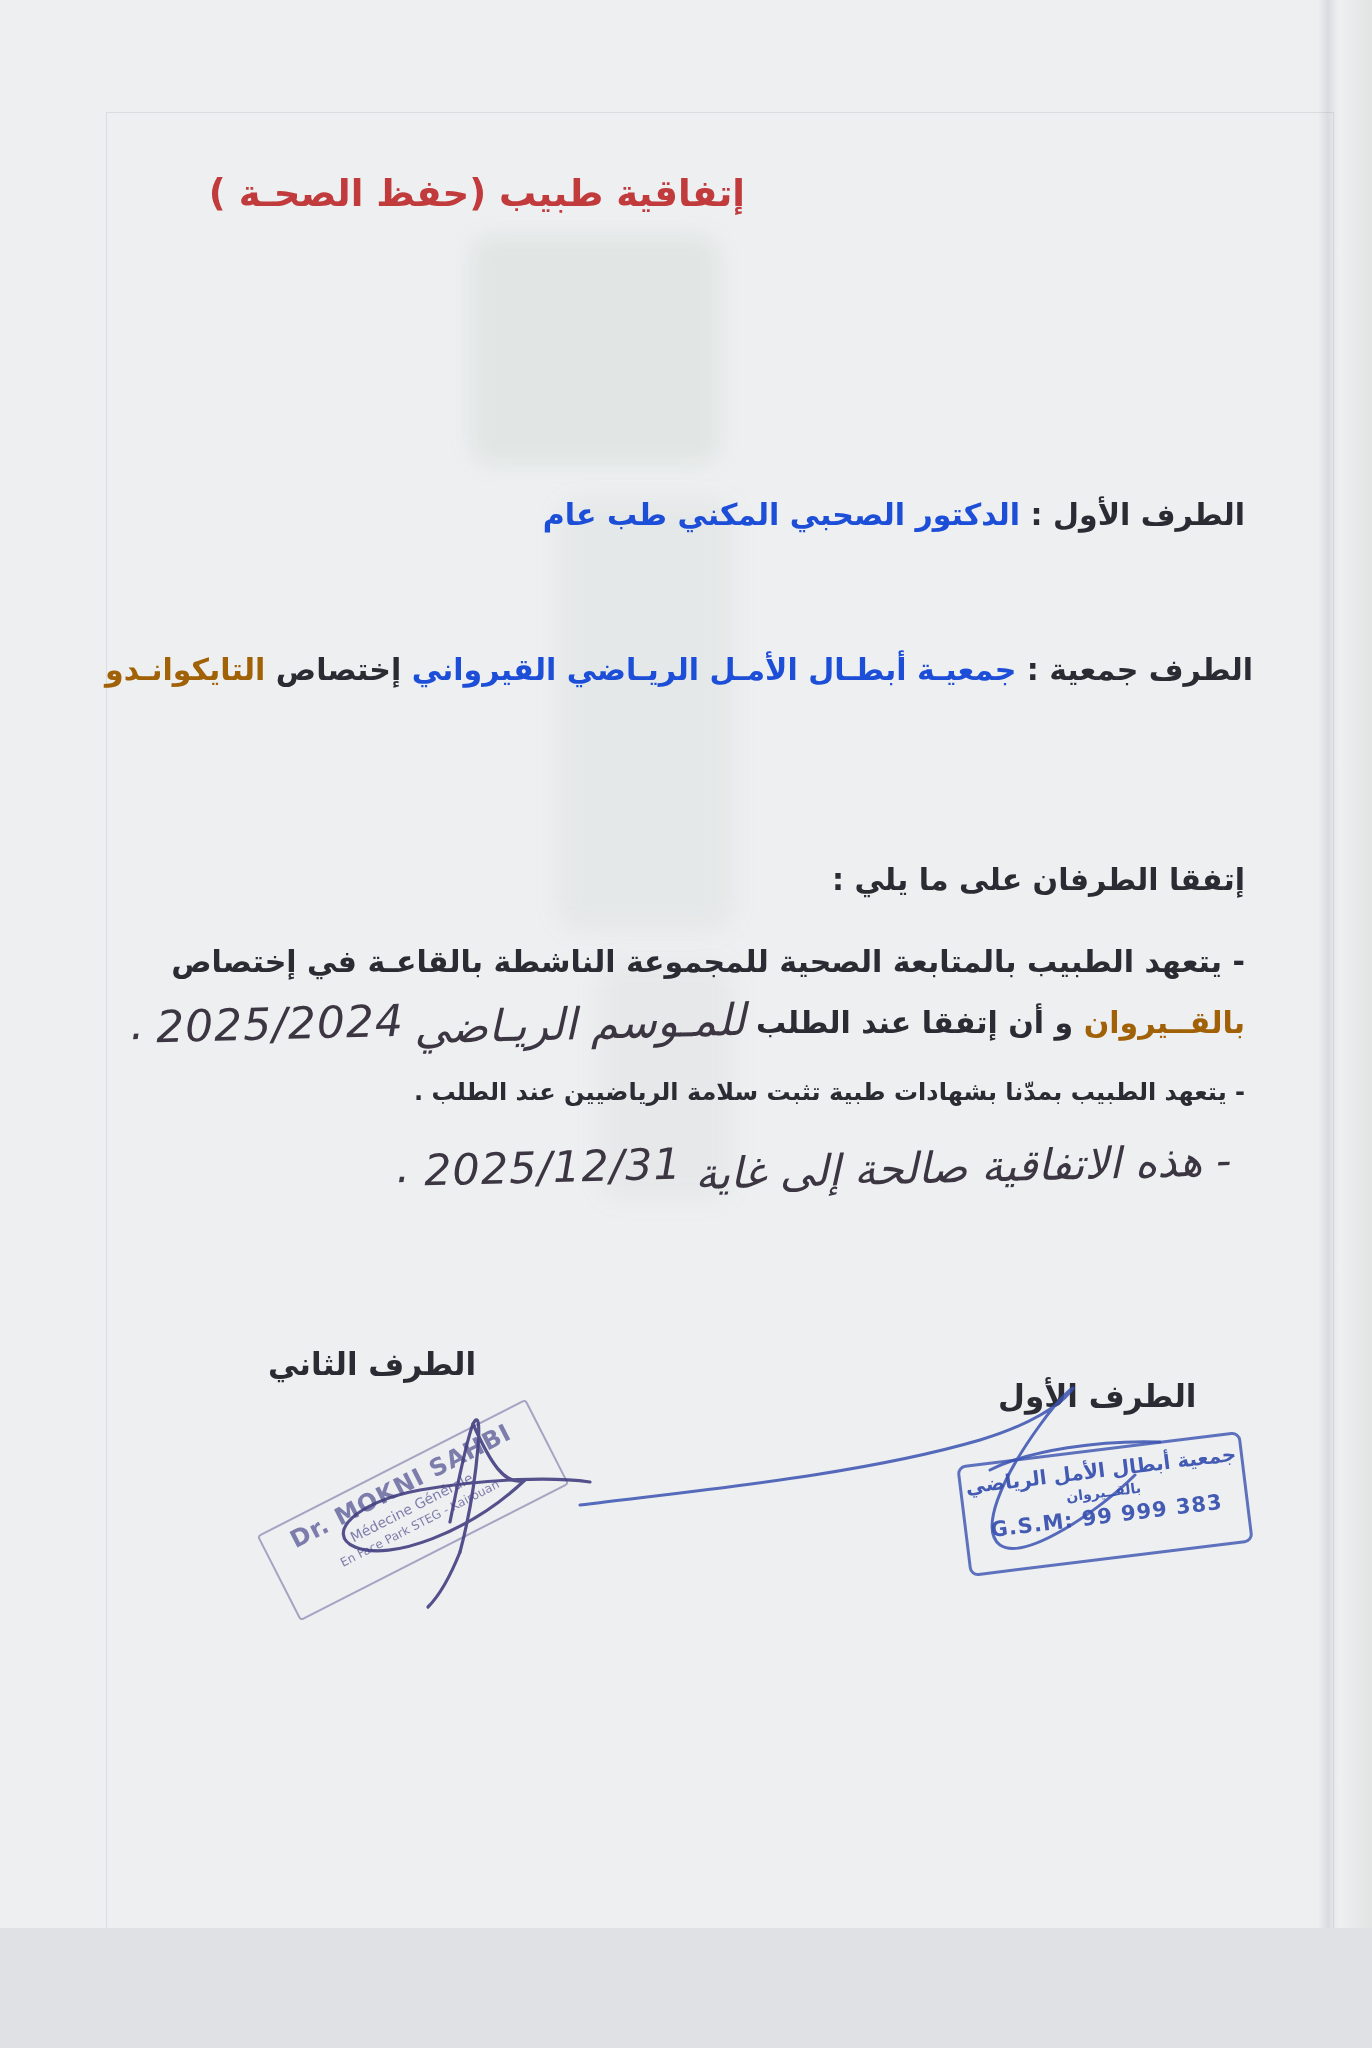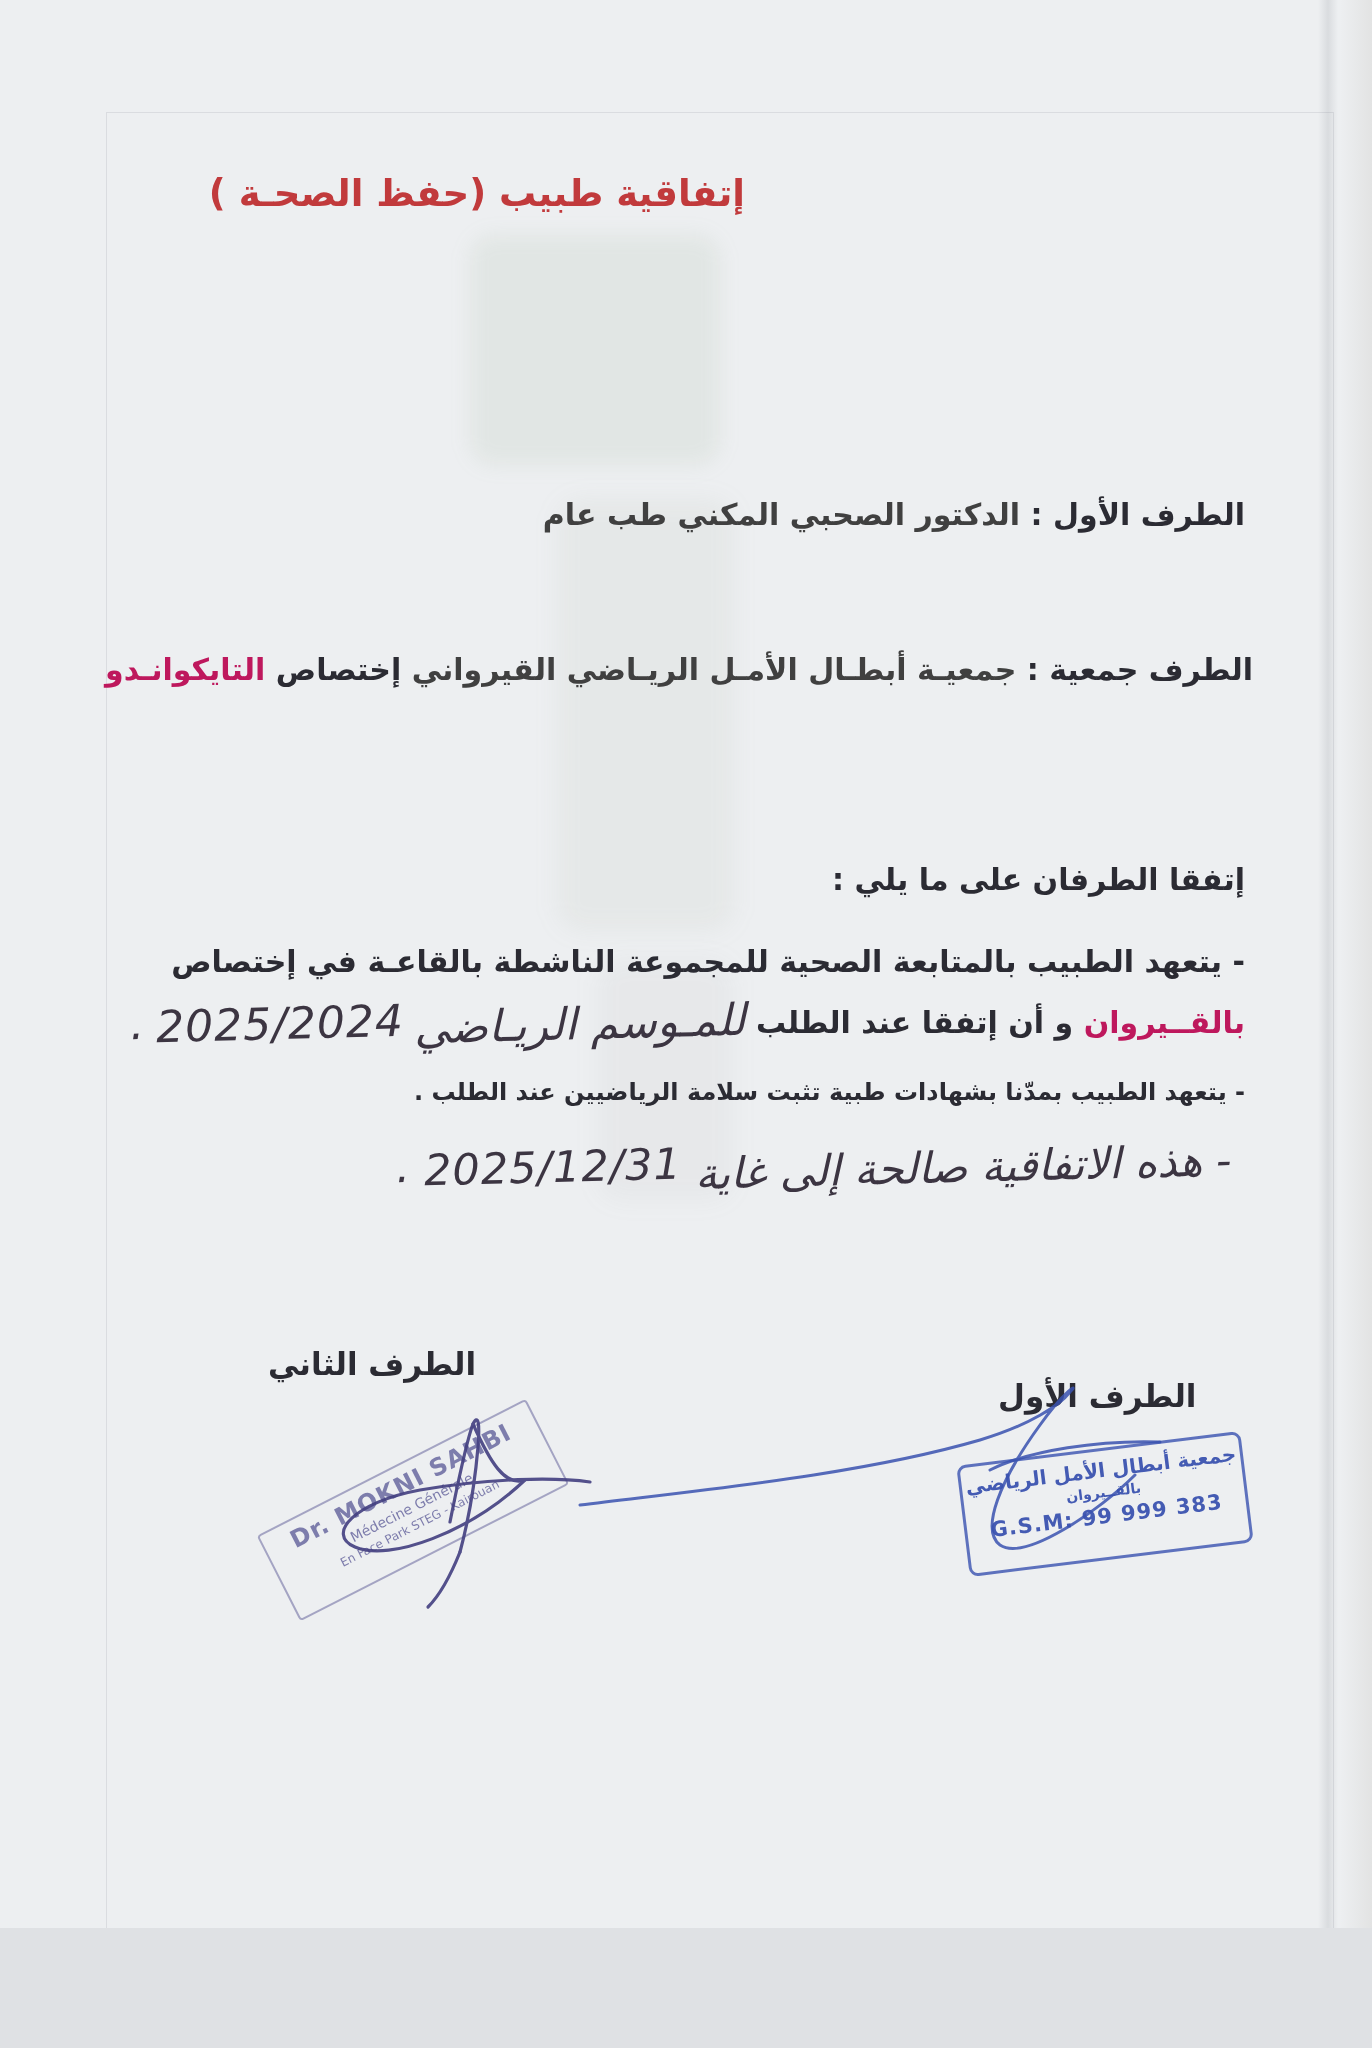--- a/index.html
+++ b/index.html
@@ -30,22 +30,22 @@
   .line{position:absolute;direction:rtl;white-space:nowrap;font-weight:bold;}
   .title{top:172px;right:627px;font-size:37px;color:#c13a3c;letter-spacing:.5px;}
   .p1{top:497px;right:127px;font-size:30px;}
   .p2{top:652px;right:119px;font-size:30px;}
   .intro{top:862px;right:127px;font-size:30px;}
   .c1a{top:928px;right:127px;font-size:30px;margin-top:16px;}
   .c1b{top:992px;right:127px;font-size:30px;}
   .c2{top:1078px;right:127px;font-size:24px;}
   .hand-line{top:1142px;right:140px;font-size:43px;font-weight:400;}
 
-  .blue{color:#404040;}
-  .green{color:#be185d;}
+  .blue{color:#1d4ed8;}
+  .green{color:#a16207;}
   .black{color:#2b2b33;}
 
   .hw{
     font-style:italic;color:#3c3542;font-weight:400;
     display:inline-block;transform:rotate(-1.5deg);
     letter-spacing:1px;
   }
   .c1b .hw{font-size:44px;position:relative;top:6px;}
   .digits{direction:ltr;unicode-bidi:isolate;display:inline-block;}
 

